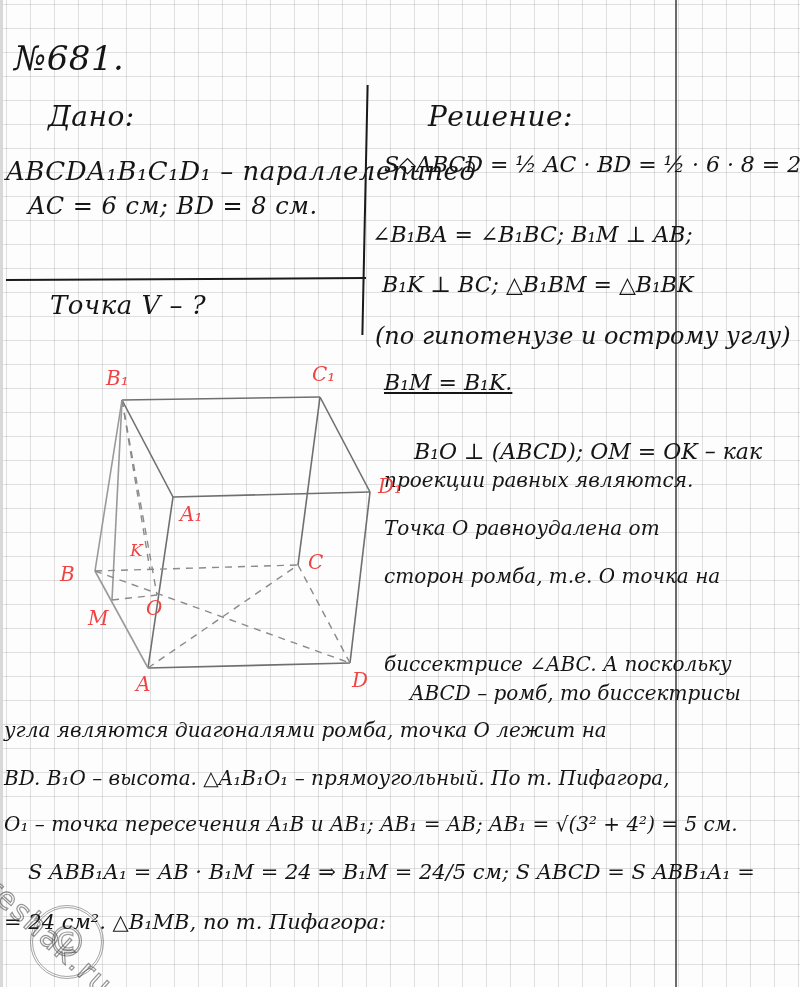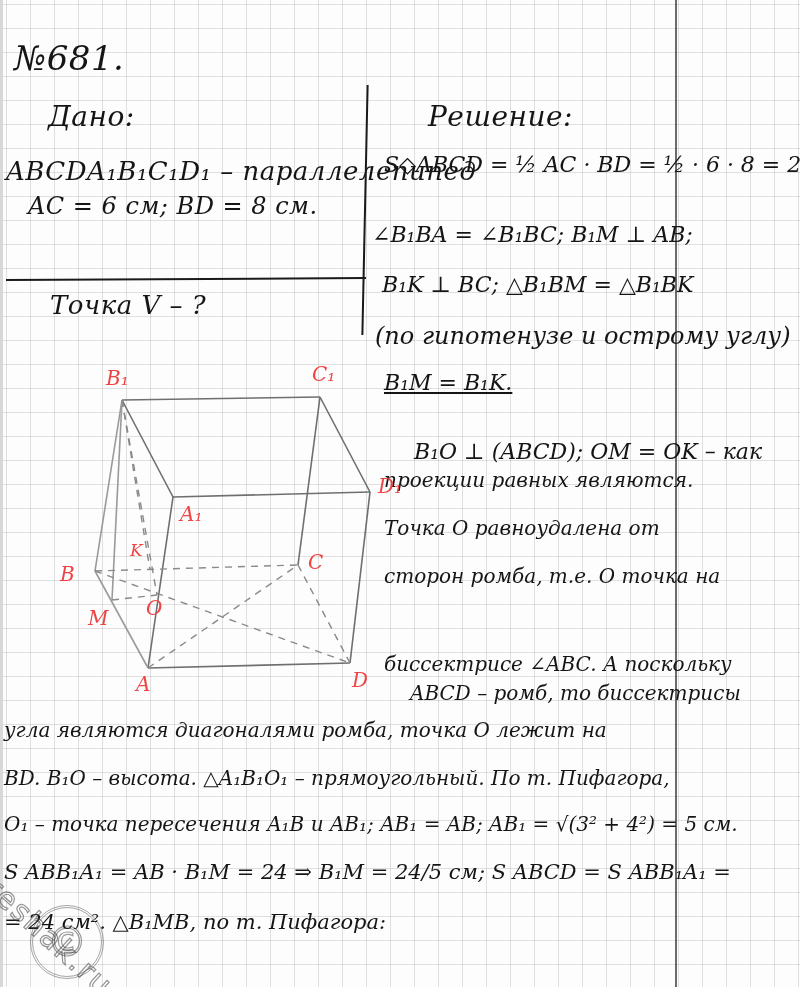--- a/index.html
+++ b/index.html
@@ -41,21 +41,21 @@
   .r5 { left:384px; top:370px;text-decoration:underline; }
   .r6 { left:398px; top:439px;margin-left:16px; }
   .r7 { left:384px; top:468px; font-size:20px; }
   .r8 { left:384px; top:516px; font-size:20px; }
   .r9 { left:384px; top:564px; font-size:20px; }
   .r10 { left:384px; top:612px; font-size:20px;margin-top:40px; }
   .r11 { left:410px; top:681px; font-size:20px; }
   .b1 { left:4px; top:718px; font-size:20px; }
   .b2 { left:4px; top:766px; font-size:20px; }
   .b3 { left:4px; top:812px; font-size:20px; }
-  .b4 { left:4px; top:860px; font-size:21px; }
+  .b4 { left:4px; top:860px; font-size:21px;padding-left:24px; }
   .b5 { left:4px; top:910px; font-size:21px; }
   .diagram { position:absolute; left:40px; top:350px; width:360px; height:350px; }
   .vlabel { position:absolute; font-family:"DejaVu Serif", serif; font-style:italic; font-size:20px; color:#ef4444; }
   .wm-text {
     position:absolute; left:2px; top:870px; font-family:"DejaVu Sans", sans-serif; font-size:30px;
     color:transparent; -webkit-text-stroke:1.2px rgba(60,60,60,0.55);
     transform-origin:0 0; transform:rotate(42deg); white-space:nowrap; letter-spacing:2px;
   }
   .wm-circle {
     position:absolute; left:30px; top:905px; width:68px; height:68px; border-radius:50%;

